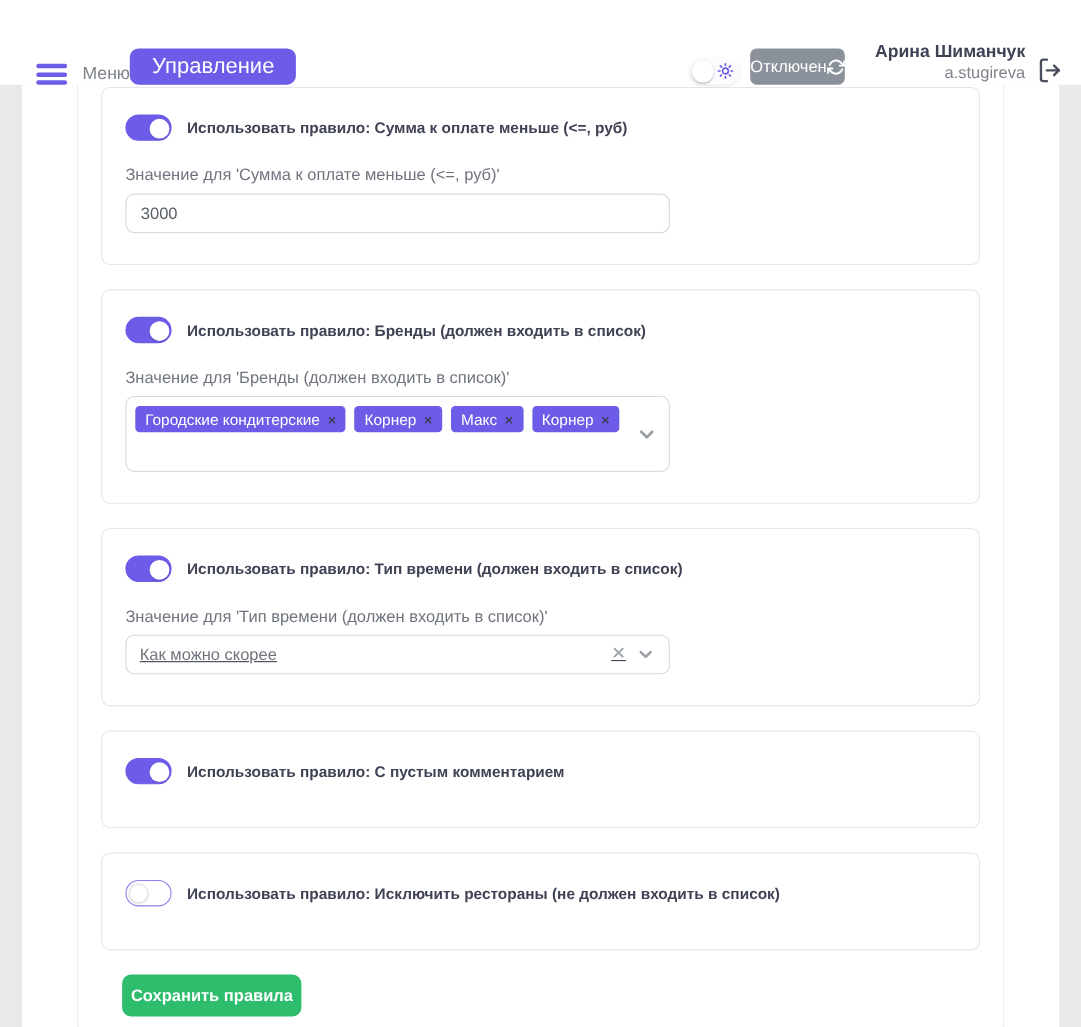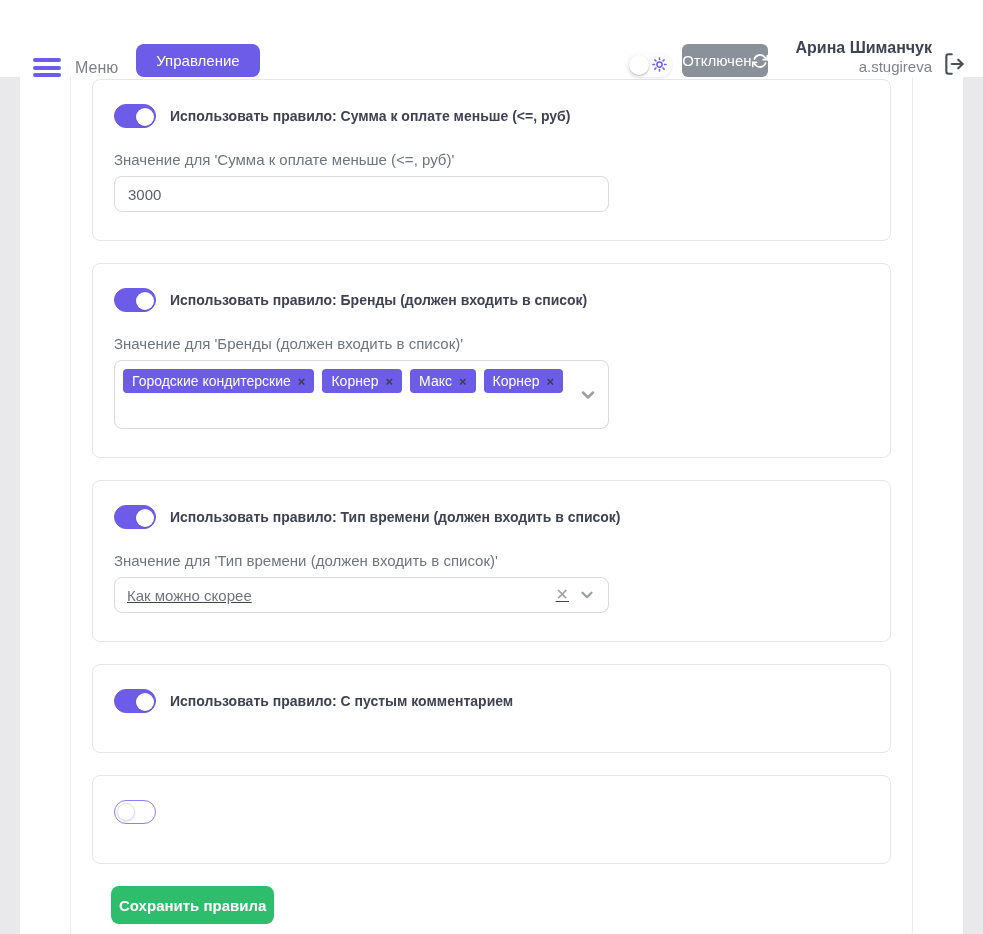--- a/index.html
+++ b/index.html
@@ -14,28 +14,27 @@
     height: 77px;
     display: flex;
     align-items: flex-end;
     padding: 0 15px 0 33px;
     background: #ffffff;
   }
   .hamburger { width: 28px; height: 19px; display: flex; flex-direction: column; justify-content: space-between; cursor: pointer; }
   .hamburger span { height: 4px; border-radius: 2px; background: #6c5ce7; }
   .menu-label { margin-left: 14px; font-size: 16px; color: #7e828b; font-weight: 500; cursor: pointer; }
   .nav-btn {
-    margin-left: 18px;
     background: #6c5ce7;
     color: #fff;
     border: none;
     border-radius: 8px;
     height: 33px;
     padding: 0 20px;
-    font-size: 15px;
+    font-size: 20px;
     font-weight: 500;
     font-family: inherit;
     cursor: pointer;
   }
   .spacer { flex: 1; }
   .theme-toggle {
     width: 45px; height: 24px; border-radius: 12px;
     background: #fcfcfe;
     box-shadow: 0 1px 3px rgba(0,0,0,0.10);
     position: relative;
@@ -321,19 +320,20 @@
         <div class="rule-label">Использовать правило: С пустым комментарием</div>
       </div>
     </div>
 
     
     <div class="card toggle-only">
       <div class="toggle-row">
         <div class="switch">
           <div class="knob"></div>
         </div>
+        <div class="rule-label">Использовать правило: Исключить рестораны (не должен входить в список)</div>
       </div>
     </div>
 
     <button class="save-btn">Сохранить правила</button>
 
   </div>
 </div>
 
 </body></html>

